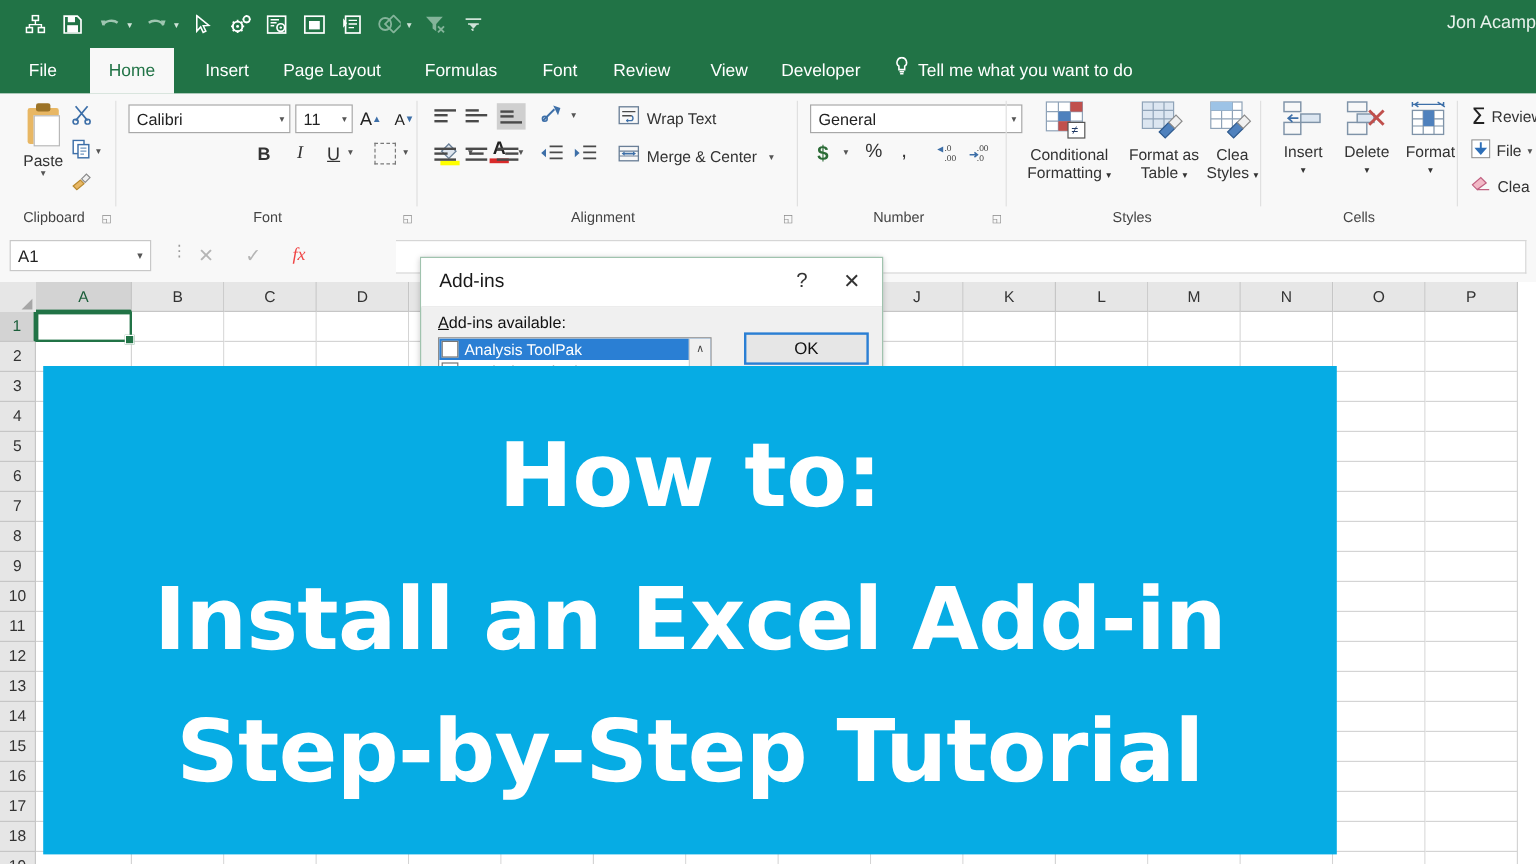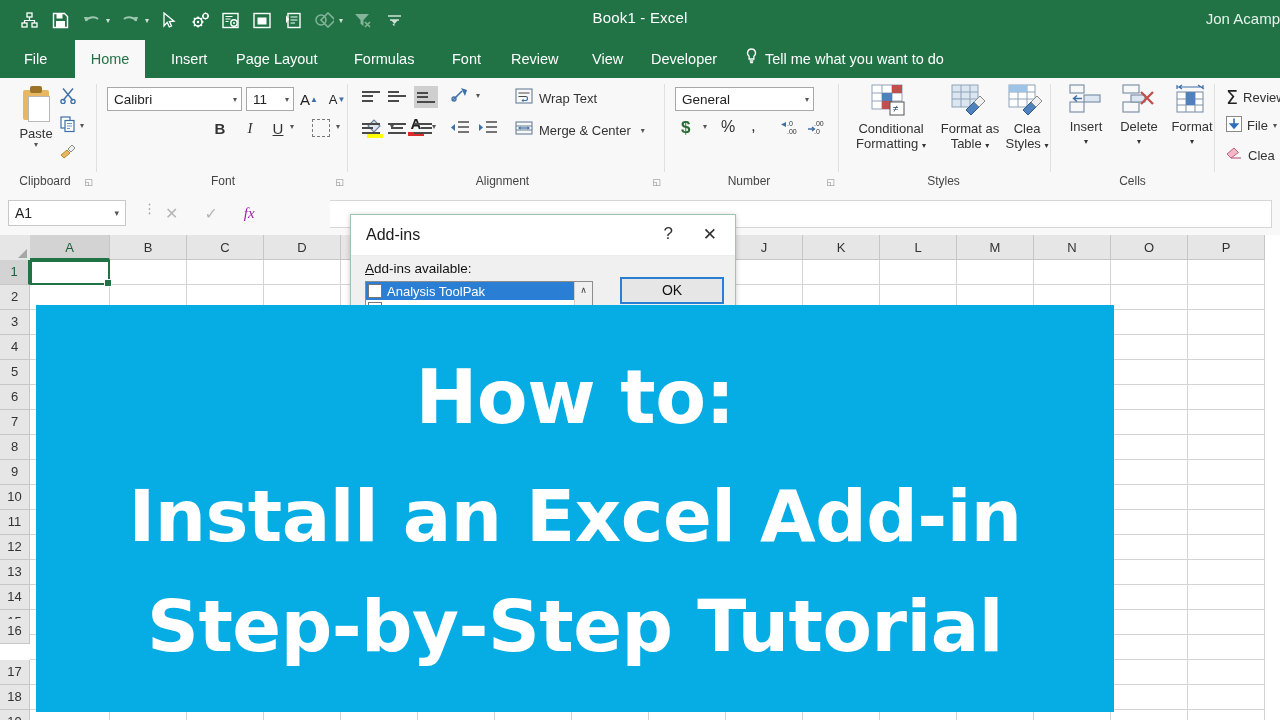--- a/index.html
+++ b/index.html
@@ -82,21 +82,21 @@
   .grid-mini{display:inline-block;width:16px;height:16px;border:1px dashed #7a7a7a;}
   .stylebtn{position:absolute;text-align:center;font-size:13px;color:#333;line-height:15px;}
   
   .fbar{position:absolute;left:0;top:190px;width:1280px;height:45px;background:#f8f8f8;}
   .namebox{
     position:absolute;left:8px;top:10px;width:118px;height:26px;background:#fff;
     border:1px solid #c8c8c8;display:flex;align-items:center;justify-content:space-between;
     padding:0 6px;box-sizing:border-box;font-size:14px;color:#222;
   }
   .fbtns{position:absolute;left:165px;top:10px;height:26px;display:flex;align-items:center;gap:26px;color:#b5b5b5;font-size:16px;}
-  .fx{font-style:italic;color:#a21caf;font-size:15px;font-family:"Liberation Serif",serif;}
+  .fx{font-style:italic;color:#ef4444;font-size:15px;font-family:"Liberation Serif",serif;}
   .finput{position:absolute;left:330px;top:10px;right:8px;height:26px;background:#fff;border:1px solid #d6d6d6;border-left:none;}
   .vdots{position:absolute;left:143px;top:14px;color:#9a9a9a;font-size:13px;line-height:9px;}
   
   .gridwrap{position:absolute;left:0;top:235px;width:1280px;height:485px;background:#fff;overflow:hidden;}
   .corner{position:absolute;left:0;top:0;width:30px;height:25px;background:#e6e6e6;border-right:1px solid #c6c6c6;border-bottom:1px solid #c6c6c6;}
   .corner:after{content:"";position:absolute;right:3px;bottom:2px;border-style:solid;border-width:0 0 9px 9px;border-color:transparent transparent #a6a6a6 transparent;}
   .colhead{
     position:absolute;top:0;height:25px;background:#e6e6e6;border-right:1px solid #c6c6c6;
     border-bottom:1px solid #c6c6c6;box-sizing:border-box;text-align:center;line-height:25px;
     font-size:13px;color:#333;
@@ -236,21 +236,20 @@
           <path d="M11 10l5 5 M16 10l-5 5" stroke="#84b49a" stroke-width="1.6"></path>
         </svg>
     </span>
     <span class="qicon">
       <svg width="15" height="12" viewBox="0 0 15 12">
           <path d="M1 2h13 M3 6h9 M6 10l1.5 1.5" stroke="#cfe3d8" stroke-width="1.4" fill="none"></path>
           <path d="M4 6h7l-3.5 4z" fill="#cfe3d8"></path>
         </svg>
     </span>
   </div>
-  <div class="win-title">Book1 - Excel</div>
   <div class="account">Jon Acamp</div>
 </div>
 
 <div class="tabstrip">
   <div class="tab" style="left:10px;">File</div>
   <div class="tab active" style="left:75px;width:70px;text-align:center;padding:0;">Home</div>
   <div class="tab" style="left:157px;">Insert</div>
   <div class="tab" style="left:222px;">Page Layout</div>
   <div class="tab" style="left:340px;">Formulas</div>
   <div class="tab" style="left:438px;">Font</div>
@@ -445,21 +444,21 @@
       </span>
       <span>Merge &amp; Center</span>
       <span style="font-size:8px;color:#555;margin-left:4px;">▾</span>
     </div>
     <div class="glabel" style="left:0;width:305px;">Alignment</div>
     <div class="gdiag">◱</div>
     <div class="gsep"></div>
   </div>
 
   <div class="rgroup" style="left:667px;width:172px;">
-    <div class="combo" style="left:8px;top:9px;width:139px;">
+    <div class="combo" style="left:8px;top:9px;width:177px;">
       <span class="cv">General</span>
       <span class="cc">▾</span>
     </div>
     <div class="fbtn" style="left:14px;top:40px;font-size:17px;color:#2b6b36;font-weight:bold;">$</div>
     <div class="fbtn" style="left:36px;top:44px;font-size:8px;color:#555;">▾</div>
     <div class="fbtn" style="left:54px;top:40px;font-size:16px;color:#333;">%</div>
     <div class="fbtn" style="left:84px;top:38px;font-size:17px;color:#333;">,</div>
     <div class="fbtn" style="left:112px;top:40px;">
       <span><svg width="22" height="18" viewBox="0 0 22 18">
             <text x="8" y="8" font-size="7" fill="#333" font-family="sans-serif">.0</text>
@@ -635,21 +634,21 @@
       <div class="rowhead" style="top: 150px;">6</div>
       <div class="rowhead" style="top: 175px;">7</div>
       <div class="rowhead" style="top: 200px;">8</div>
       <div class="rowhead" style="top: 225px;">9</div>
       <div class="rowhead" style="top: 250px;">10</div>
       <div class="rowhead" style="top: 275px;">11</div>
       <div class="rowhead" style="top: 300px;">12</div>
       <div class="rowhead" style="top: 325px;">13</div>
       <div class="rowhead" style="top: 350px;">14</div>
       <div class="rowhead" style="top: 375px;">15</div>
-      <div class="rowhead" style="top: 384px;">16</div>
+      <div class="rowhead" style="top: 400px;">16</div>
       <div class="rowhead" style="top: 425px;">17</div>
       <div class="rowhead" style="top: 450px;">18</div>
       <div class="rowhead" style="top: 475px;">19</div>
     </div>
   <div id="cells">
       <div class="cell" style="left: 30px; top: 25px; width: 80px; height: 25px;"></div>
       <div class="cell" style="left: 110px; top: 25px; width: 77px; height: 25px;"></div>
       <div class="cell" style="left: 187px; top: 25px; width: 77px; height: 25px;"></div>
       <div class="cell" style="left: 264px; top: 25px; width: 77px; height: 25px;"></div>
       <div class="cell" style="left: 341px; top: 25px; width: 77px; height: 25px;"></div>

